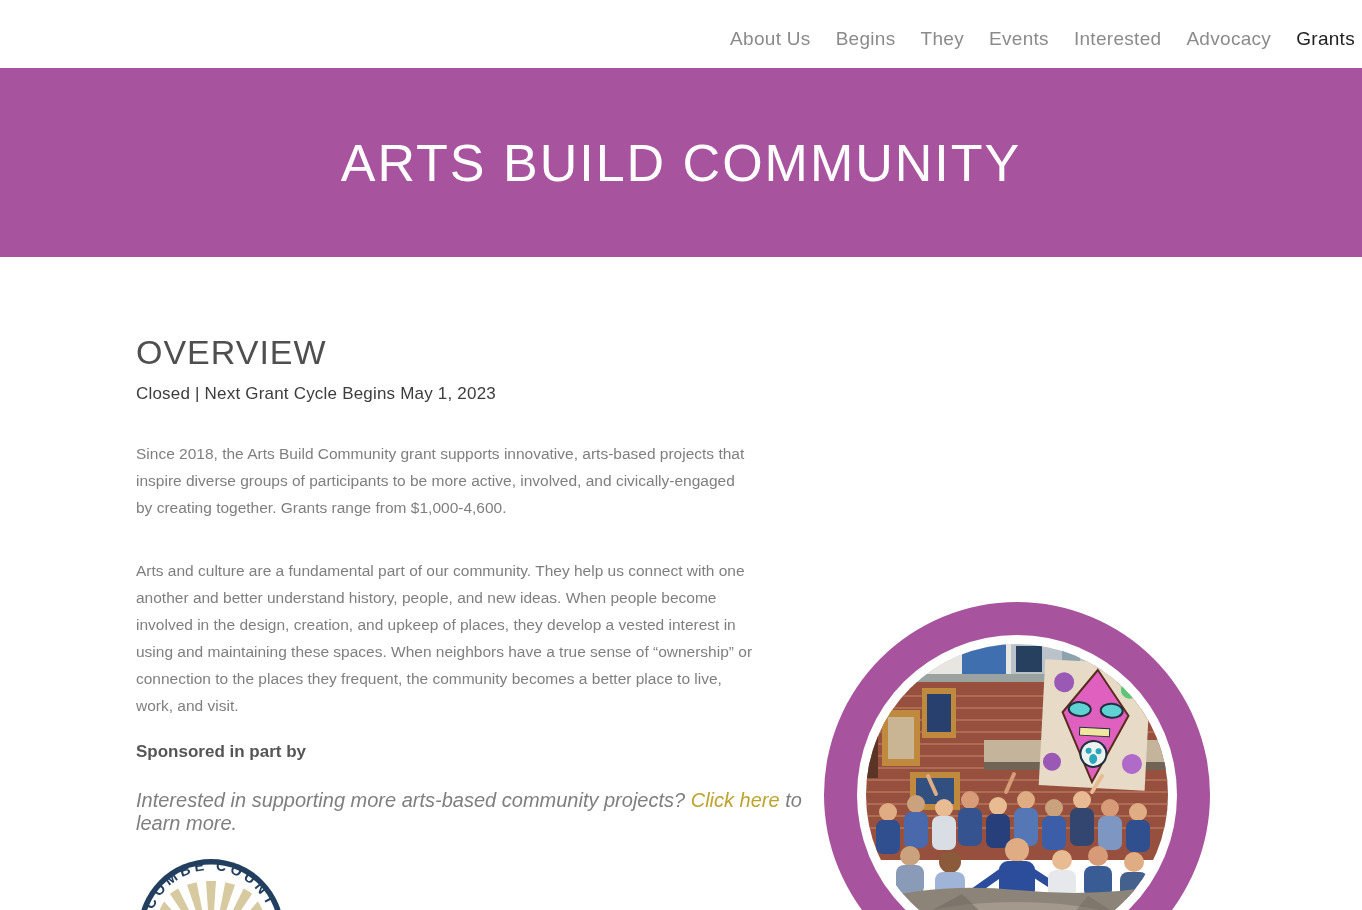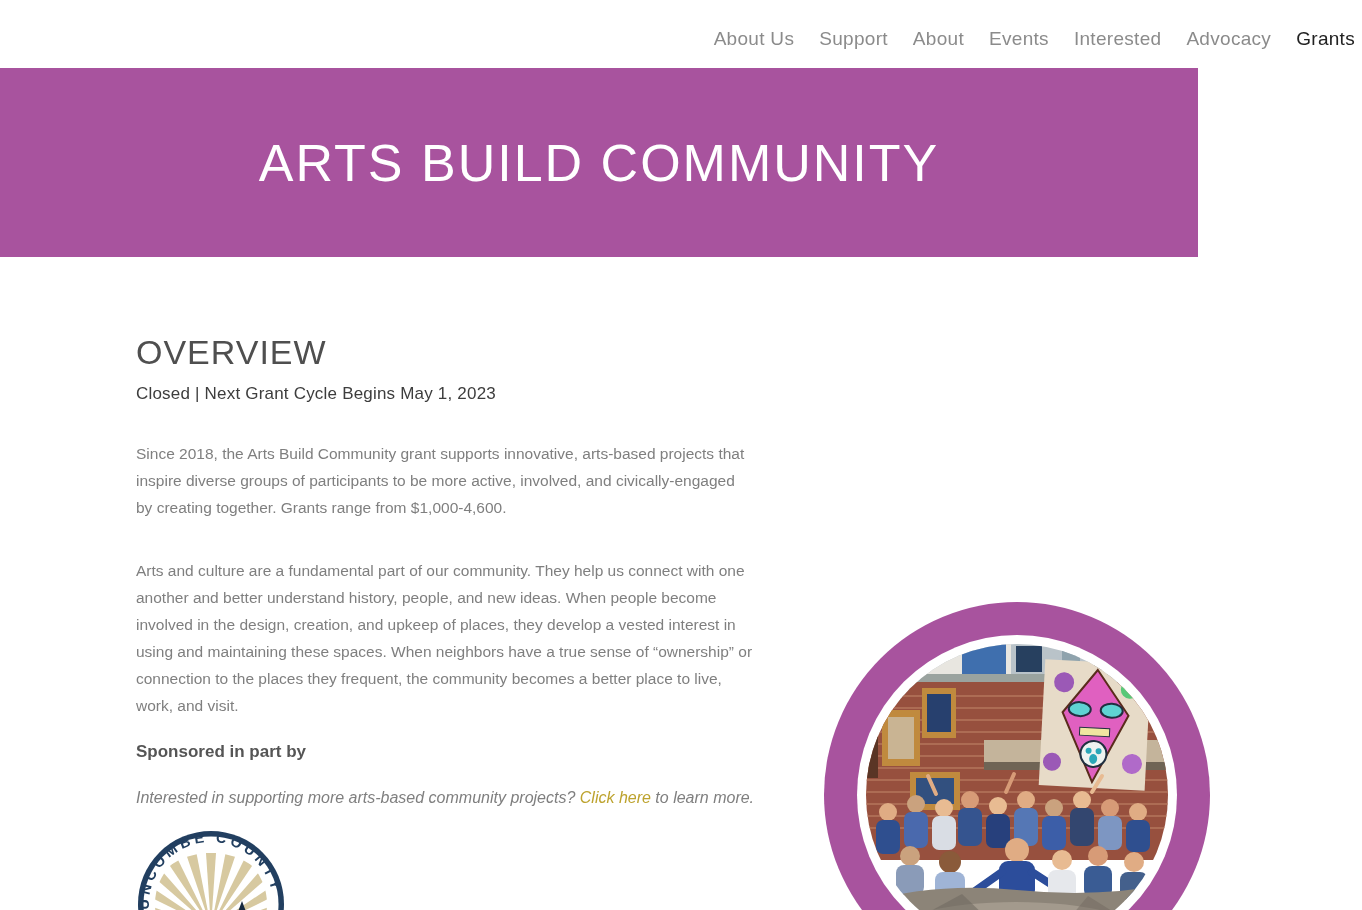--- a/index.html
+++ b/index.html
@@ -10,53 +10,53 @@
   .header{position:absolute;top:0;left:0;width:1362px;height:68px;background:#fff;z-index:5;}
   .logo{position:absolute;top:0;left:20px;display:flex;align-items:flex-start;cursor:pointer;}
   .logo-mark{width:64px;height:62px;}
   .logo-text{margin-left:8px;margin-top:1px;font-size:25px;line-height:29px;font-weight:bold;
              letter-spacing:1.5px;color:#3f3f3f;white-space:pre-line;}
   .nav{position:absolute;right:7px;top:0;height:78px;display:flex;align-items:center;gap:25px;}
   .nav a{text-decoration:none;color:#8b8b8b;font-size:19px;letter-spacing:.3px;cursor:pointer;}
   .nav a.active{color:#222222;}
 
   
-  .hero{position:absolute;top:68px;left:0;width:1198px;height:189px;background:#a8539e;
+  .hero{position:absolute;top:68px;left:0;width:1362px;height:189px;background:#a8539e;
         display:flex;align-items:center;justify-content:center;}
   .hero h1{margin:0;color:#ffffff;font-size:52px;font-weight:400;letter-spacing:2px;}
 
   
   .main{position:absolute;top:257px;left:0;width:1362px;height:631px;}
   .col-left{position:absolute;left:136px;top:76px;width:700px;}
   .overview-h{margin:0;font-size:34px;font-weight:400;letter-spacing:1px;color:#4f4f4f;}
   .status{margin:12px 0 0 0;font-size:17px;font-weight:normal;color:#3d3d3d;letter-spacing:.2px;}
   .para{margin:36px 0 0 0;font-size:15.5px;line-height:27px;color:#7f7f7f;white-space:pre-line;}
   .para.second{}
   .sponsored{margin:23px 0 0 0;font-size:17px;font-weight:bold;color:#555555;}
-  .cta{margin:27px 0 0 0;font-size:16px;font-style:italic;color:#7f7f7f;}
+  .cta{margin:27px 0 0 0;font-size:20px;font-style:italic;color:#7f7f7f;}
   .cta a{color:#bda32e;text-decoration:none;cursor:pointer;}
   .seal-wrap{margin-top:22px;width:150px;height:150px;}
 
   
   .circle-outer{position:absolute;left:824px;top:345px;width:386px;height:386px;border-radius:50%;
                 background:#a8539e;display:flex;align-items:center;justify-content:center;}
   .circle-white{width:320px;height:320px;border-radius:50%;background:#ffffff;
                 display:flex;align-items:center;justify-content:center;}
   .circle-photo{width:302px;height:302px;border-radius:50%;overflow:hidden;}
 </style>
 </head>
 <body>
 
 <div class="page">
 
   <div class="header">
     <nav class="nav">
       <a>About Us</a>
-      <a>Support</a>
-      <a>About</a>
+      <a>Begins</a>
+      <a>They</a>
       <a>Events</a>
       <a>Interested</a>
       <a>Advocacy</a>
       <a class="active">Grants</a>
     </nav>
   </div>
 
   <div class="hero">
     <h1>ARTS BUILD COMMUNITY</h1>
   </div>

